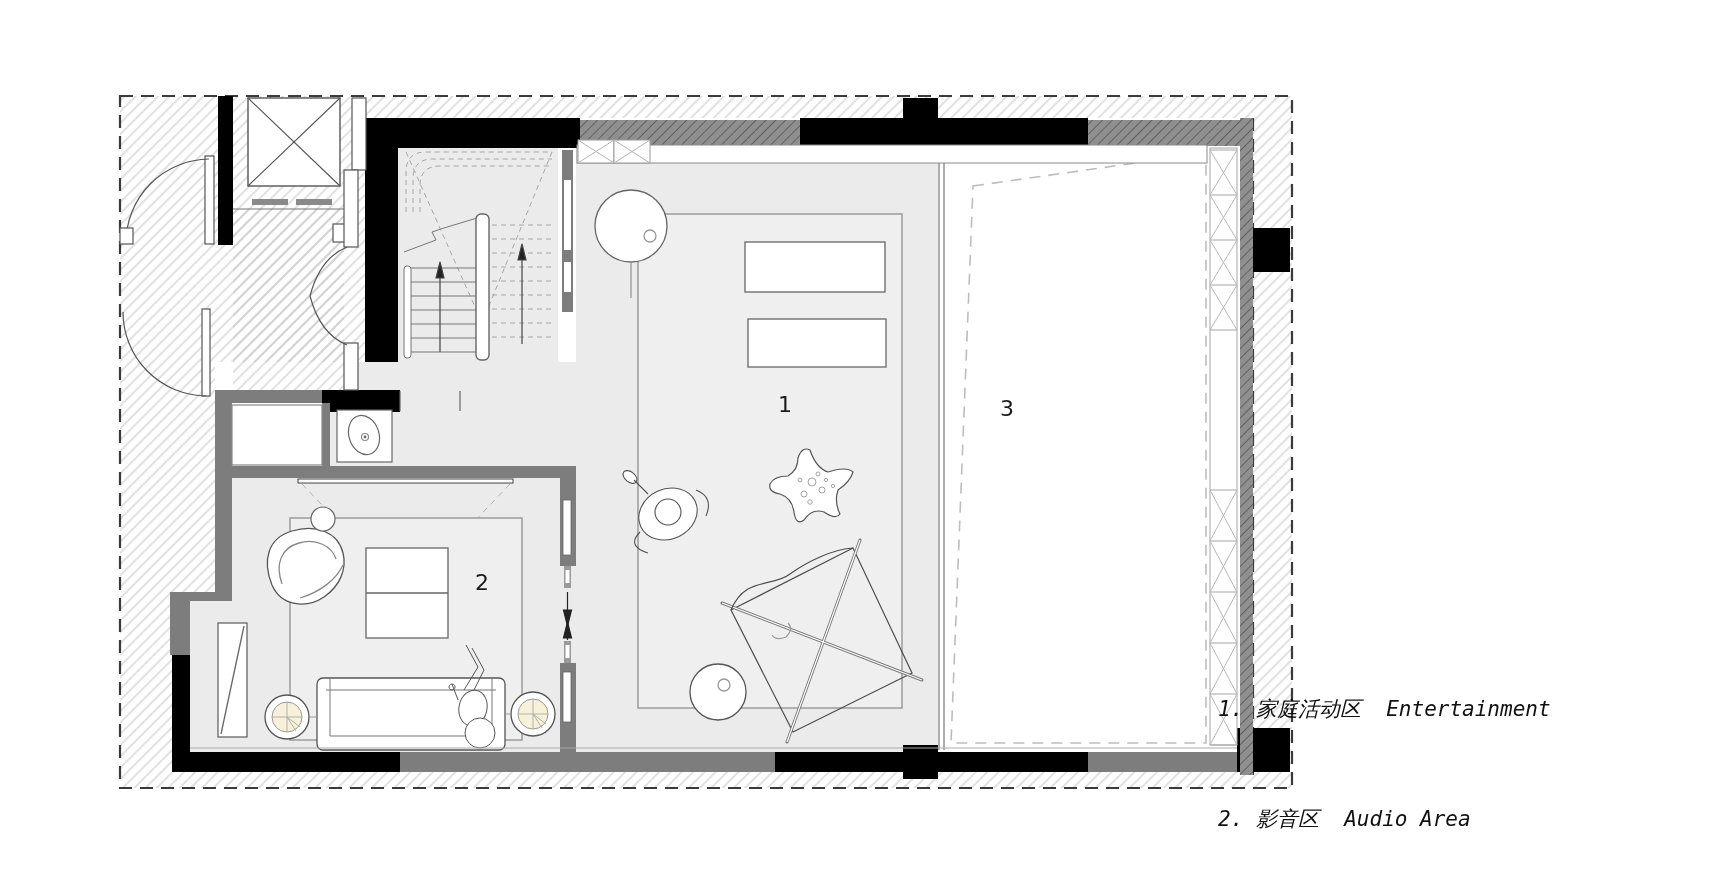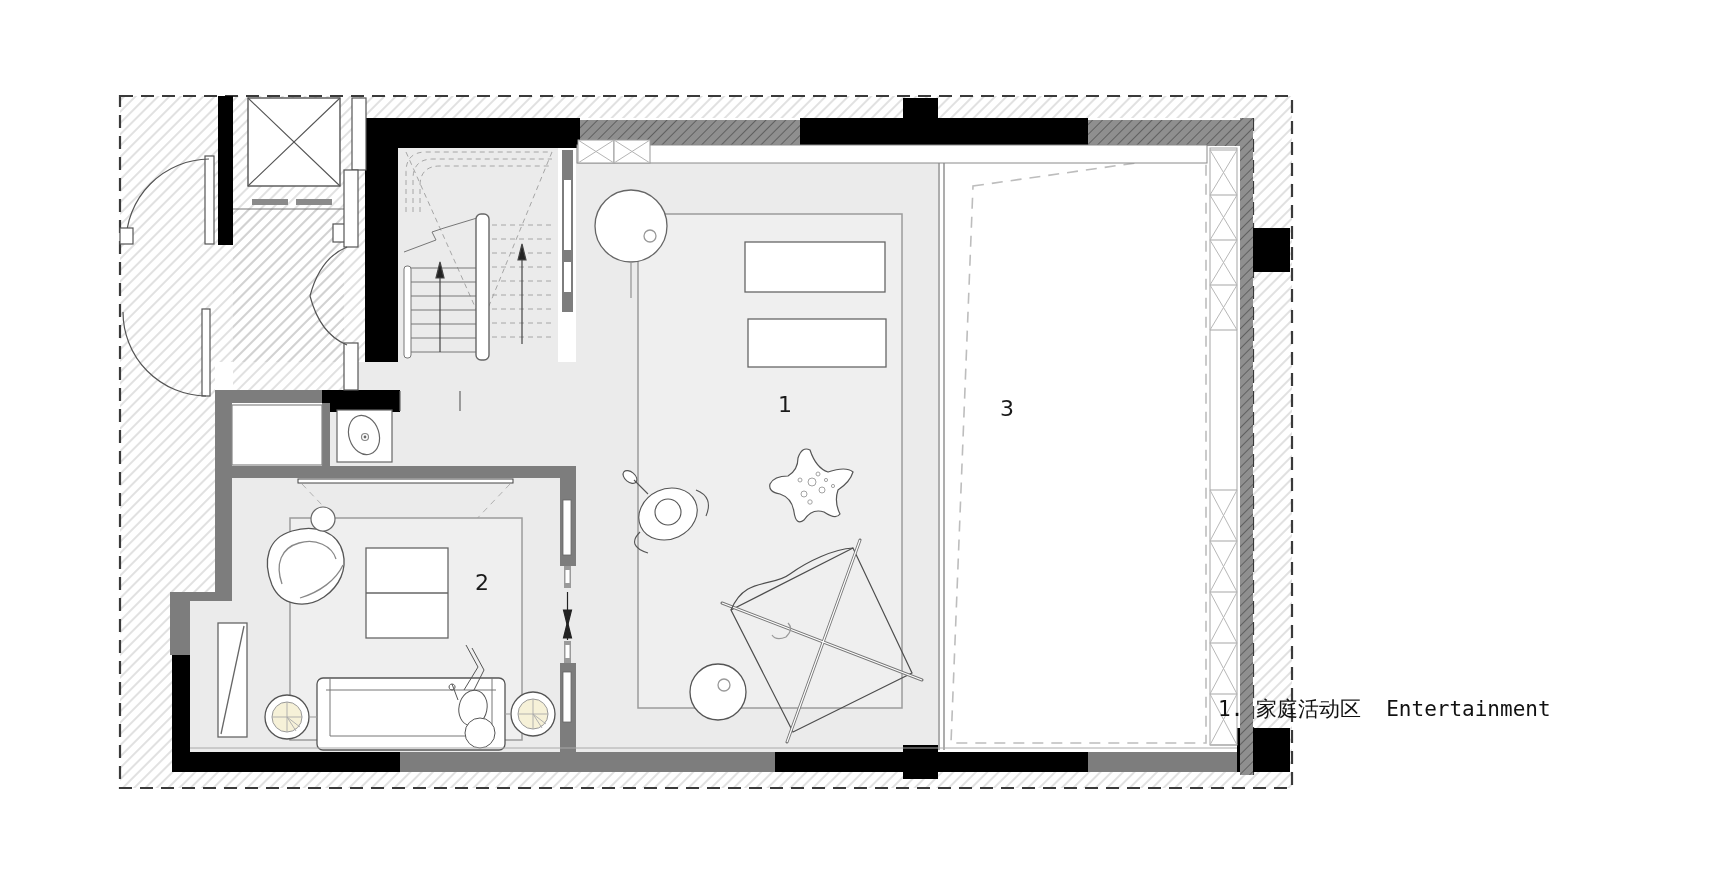--- a/index.html
+++ b/index.html
@@ -2,21 +2,21 @@
 <html><head>
 <meta charset="utf-8">
 <style>
   html,body{margin:0;padding:0;background:#fff;}
   #canvas{position:relative;width:1730px;height:881px;background:#fff;overflow:hidden;
           font-family:"DejaVu Sans","Liberation Sans",sans-serif;}
   #plan-svg{position:absolute;left:0;top:0;}
   .legend{position:absolute;left:1218px;top:618px;color:#111;
           font-family:"DejaVu Sans Mono","Liberation Mono",monospace;
           font-size:21px;line-height:36.5px;white-space:pre;}
-  .legend div{height:36.5px;}
+  .legend div{height:36.5px;font-style:italic;}
   .roomnum{font-family:"DejaVu Sans","Liberation Sans",sans-serif;font-size:22px;fill:#1a1a1a;}
 </style>
 </head>
 <body>
 
 <div id="canvas">
 
 <svg id="plan-svg" width="1730" height="881" viewBox="0 0 1730 881">
   <defs>
     <pattern id="hatch" width="8" height="8" patternUnits="userSpaceOnUse" patternTransform="rotate(-45)">
@@ -301,16 +301,17 @@
     </g>
   </g>
 
   <text class="roomnum" x="1000" y="416">3</text>
 
   <line x1="190" y1="748" x2="1237" y2="748" stroke="#aaa" stroke-width="1"></line>
 </svg>
 
 <div class="legend">
   <div>1. 家庭活动区  Entertainment</div>
+  <div>2. 影音区  Audio Area</div>
   
 </div>
 
 </div>
 
 </body></html>

